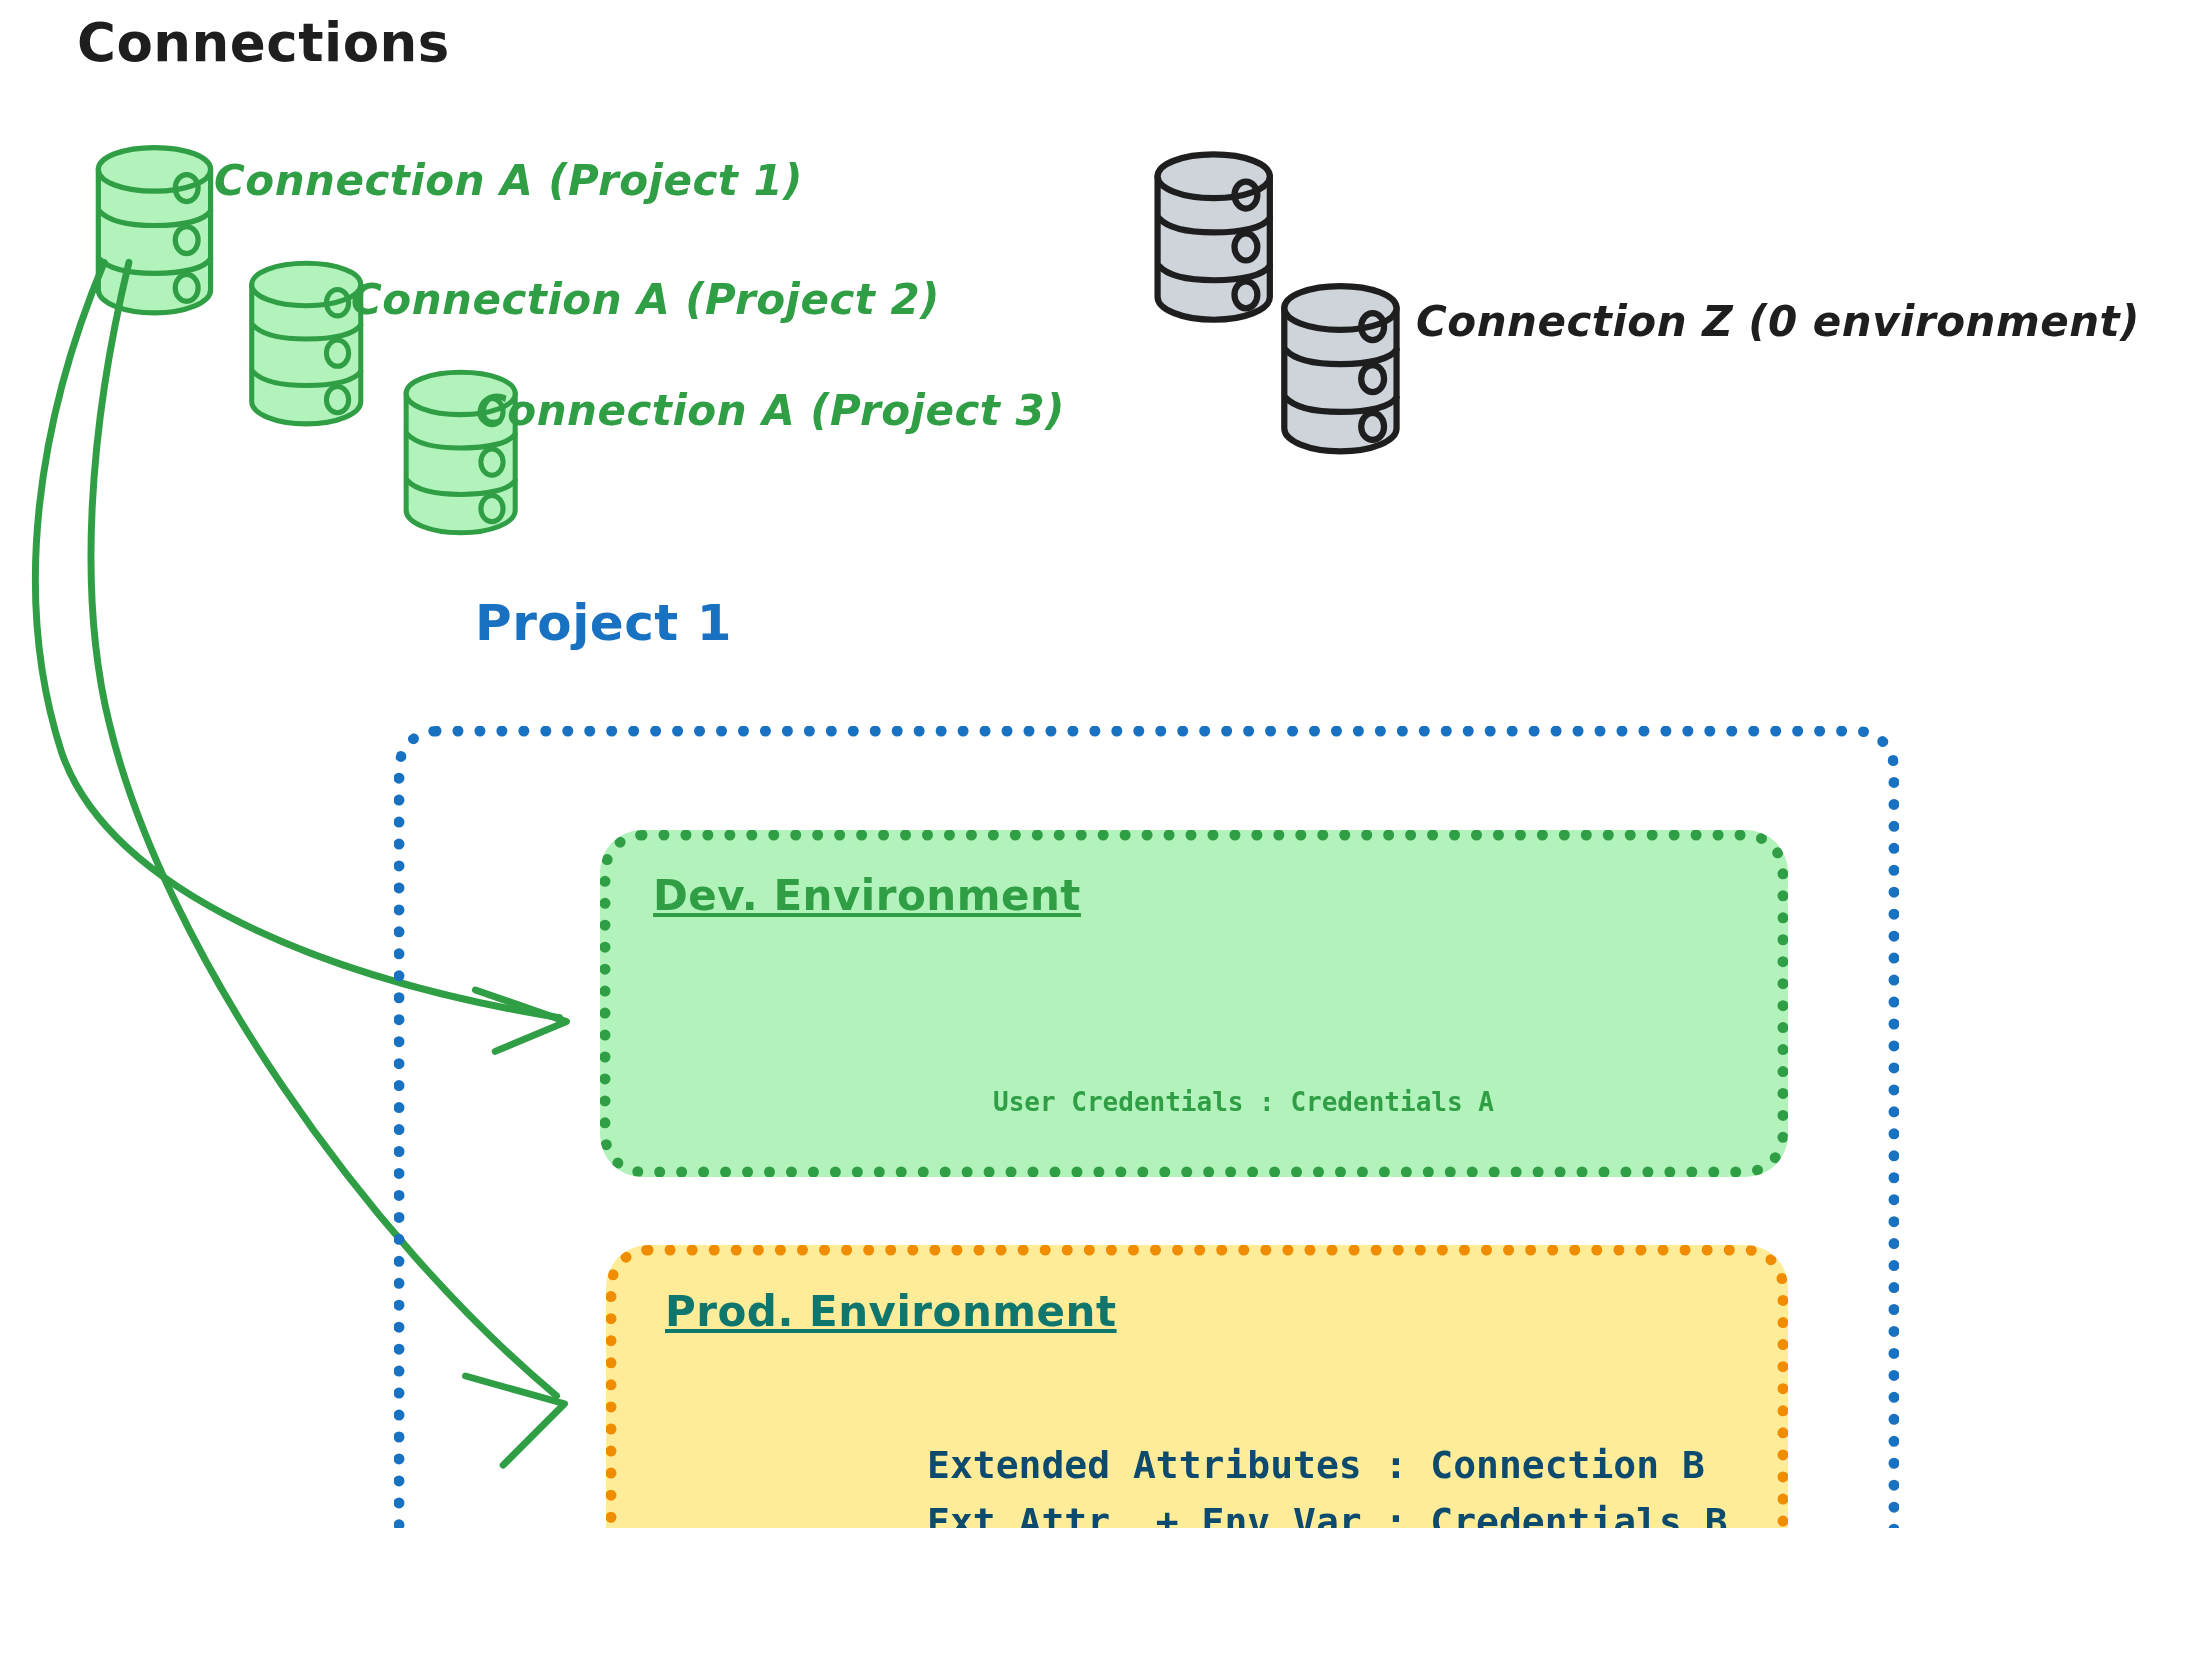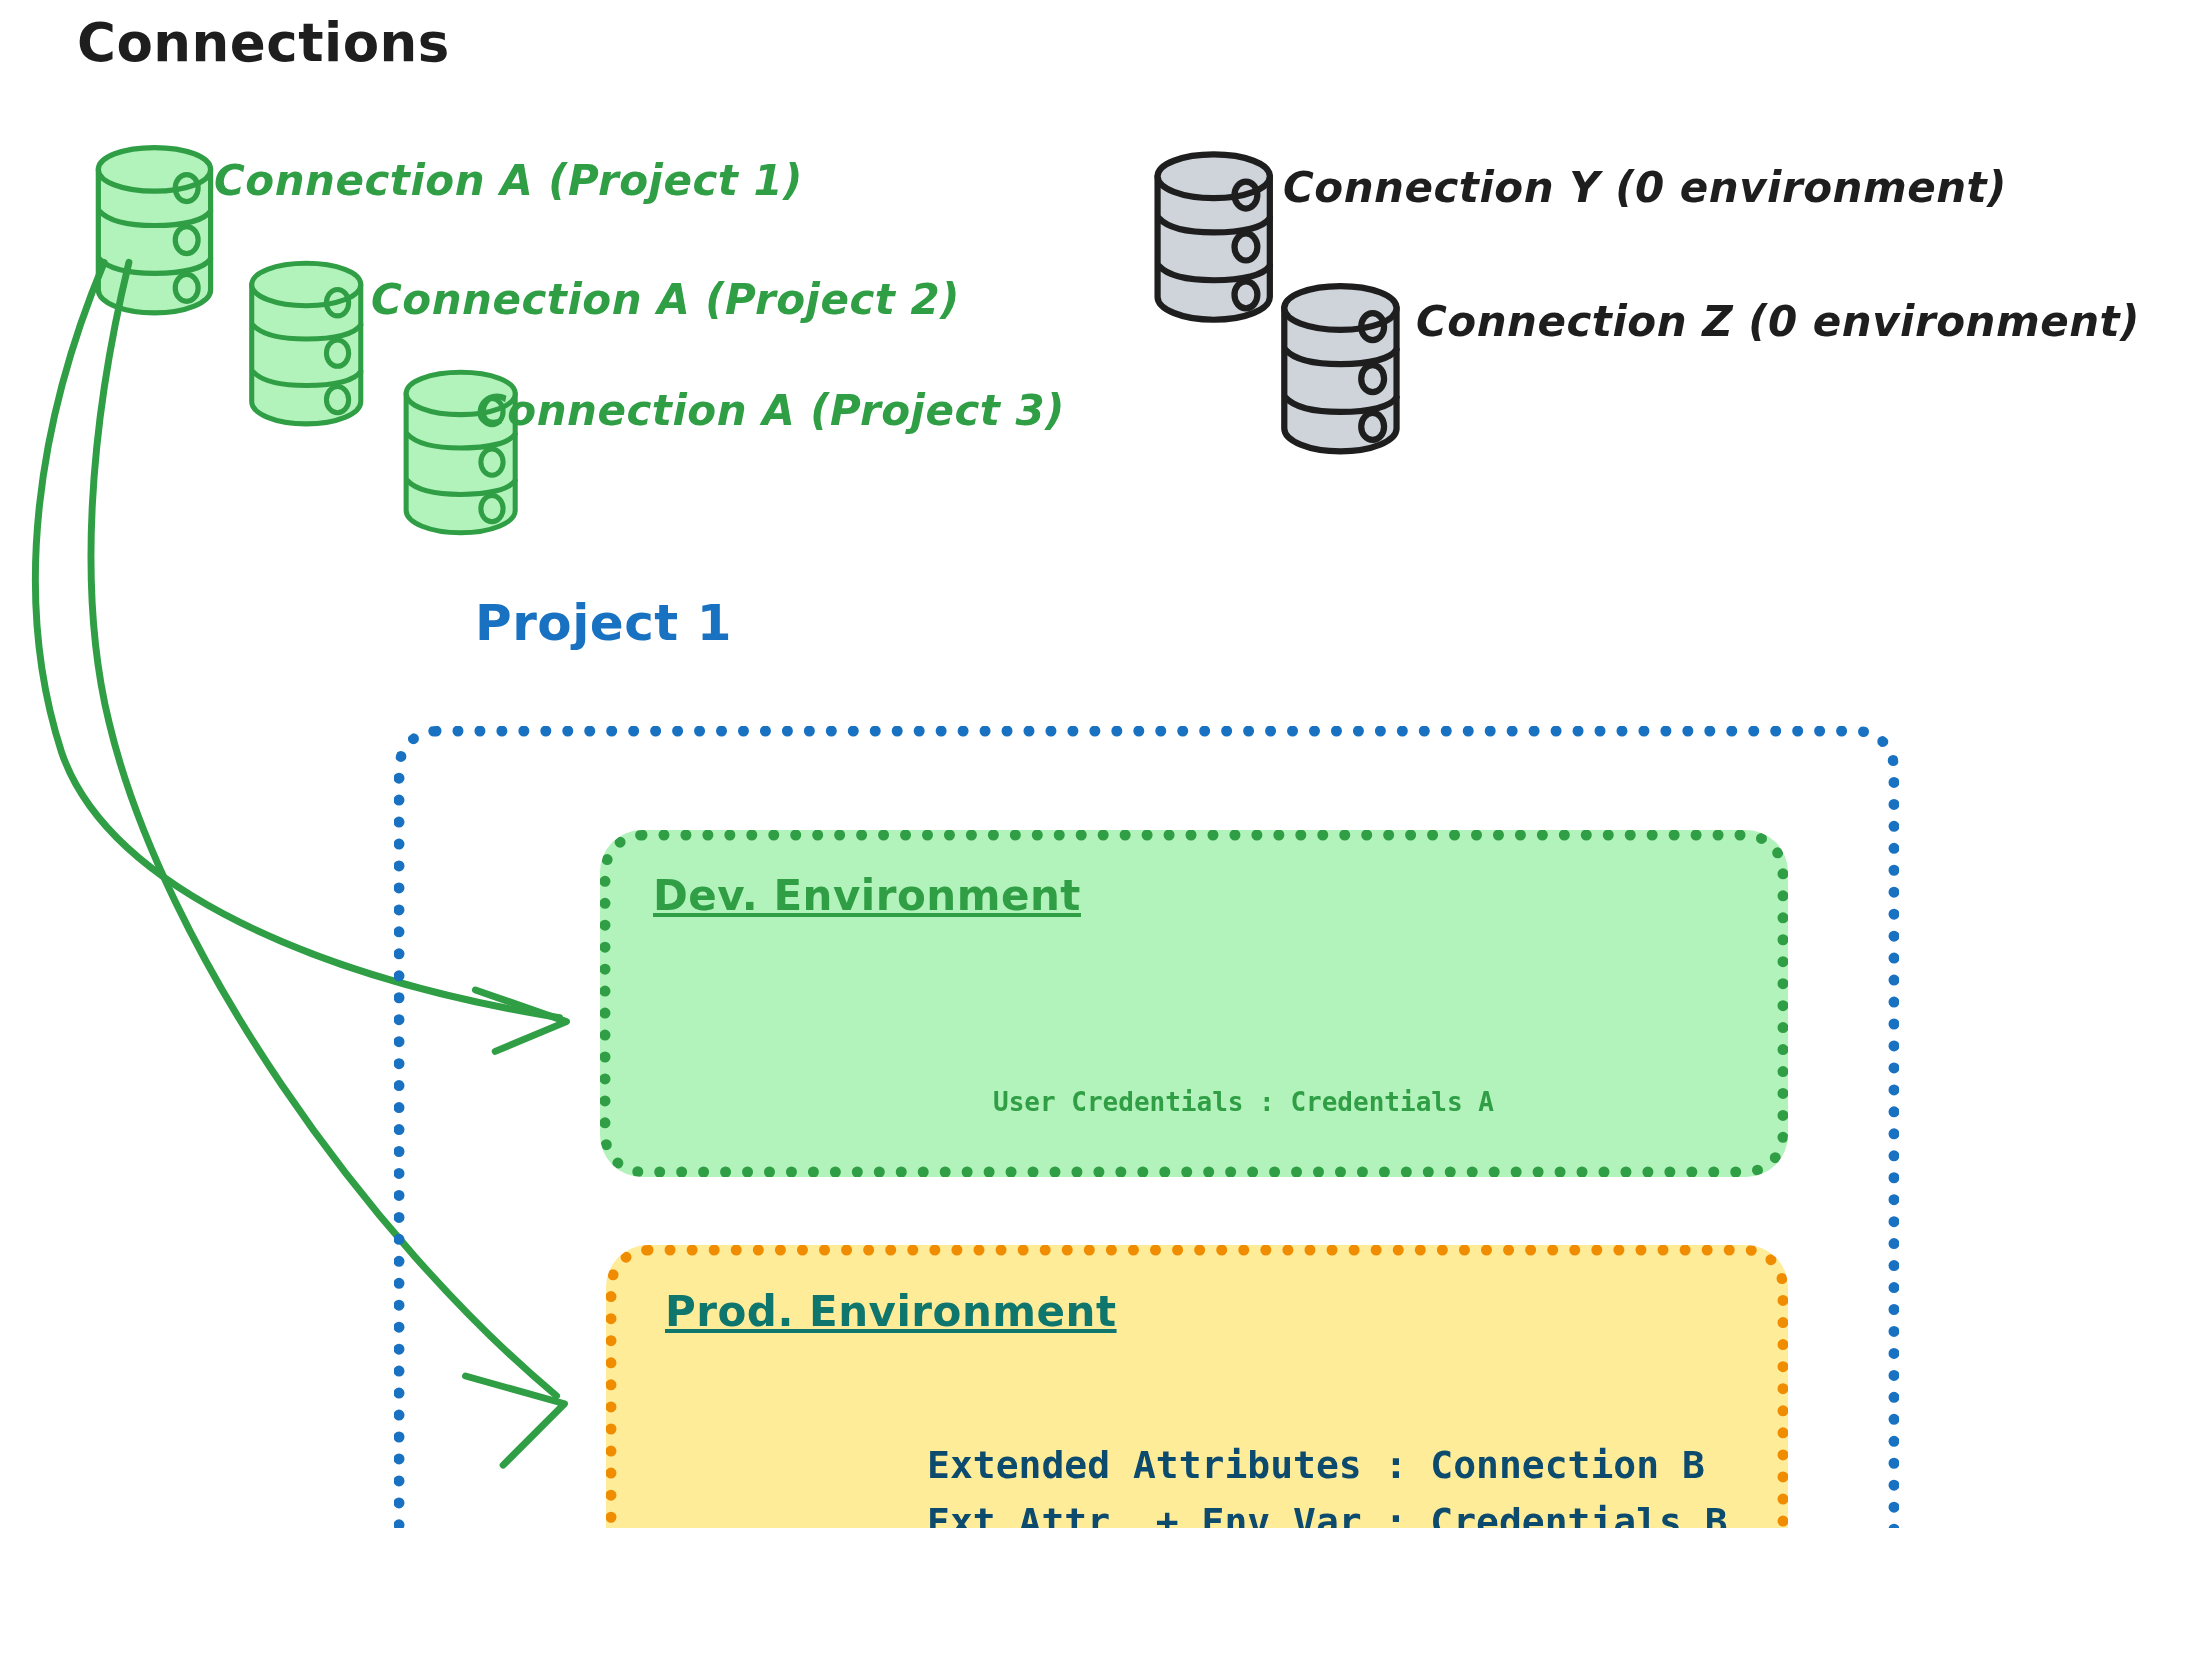--- a/index.html
+++ b/index.html
@@ -163,23 +163,22 @@
 
     <g fill="none" stroke="#2f9e44" stroke-width="7" stroke-linecap="round" stroke-linejoin="round">
       <path d="M130,265 C90,430 78,600 110,730 C165,960 370,1250 562,1410"></path>
       <path d="M470,1390 L570,1418 L508,1480"></path>
     </g>
   </svg>
 
   <div class="hand" id="title-connections">Connections</div>
 
   <div class="hand conn-label" style="left:214px; top:156px;">Connection A (Project 1)</div>
-  <div class="hand conn-label" style="left:351px; top:275px;margin-left:20px;">Connection A (Project 2)</div>
+  <div class="hand conn-label" style="left:351px; top:275px;">Connection A (Project 2)</div>
   <div class="hand conn-label" style="left:476px; top:386px;">Connection A (Project 3)</div>
-  <div class="hand conn-label-gray" style="left:1283px; top:163px;">Connection Y (0 environment)</div>
   <div class="hand conn-label-gray" style="left:1416px; top:297px;">Connection Z (0 environment)</div>
 
   <div class="hand" id="title-project1">Project 1</div>
 
   <div class="dotbox" id="project-box"></div>
 
   <div class="dotbox" id="dev-env-box"></div>
   <div class="hand env-title" id="dev-env-title">Dev. Environment</div>
   <div class="mono cred-green" style="left:993px; top:1087px;">User Credentials : Credentials A</div>
 

